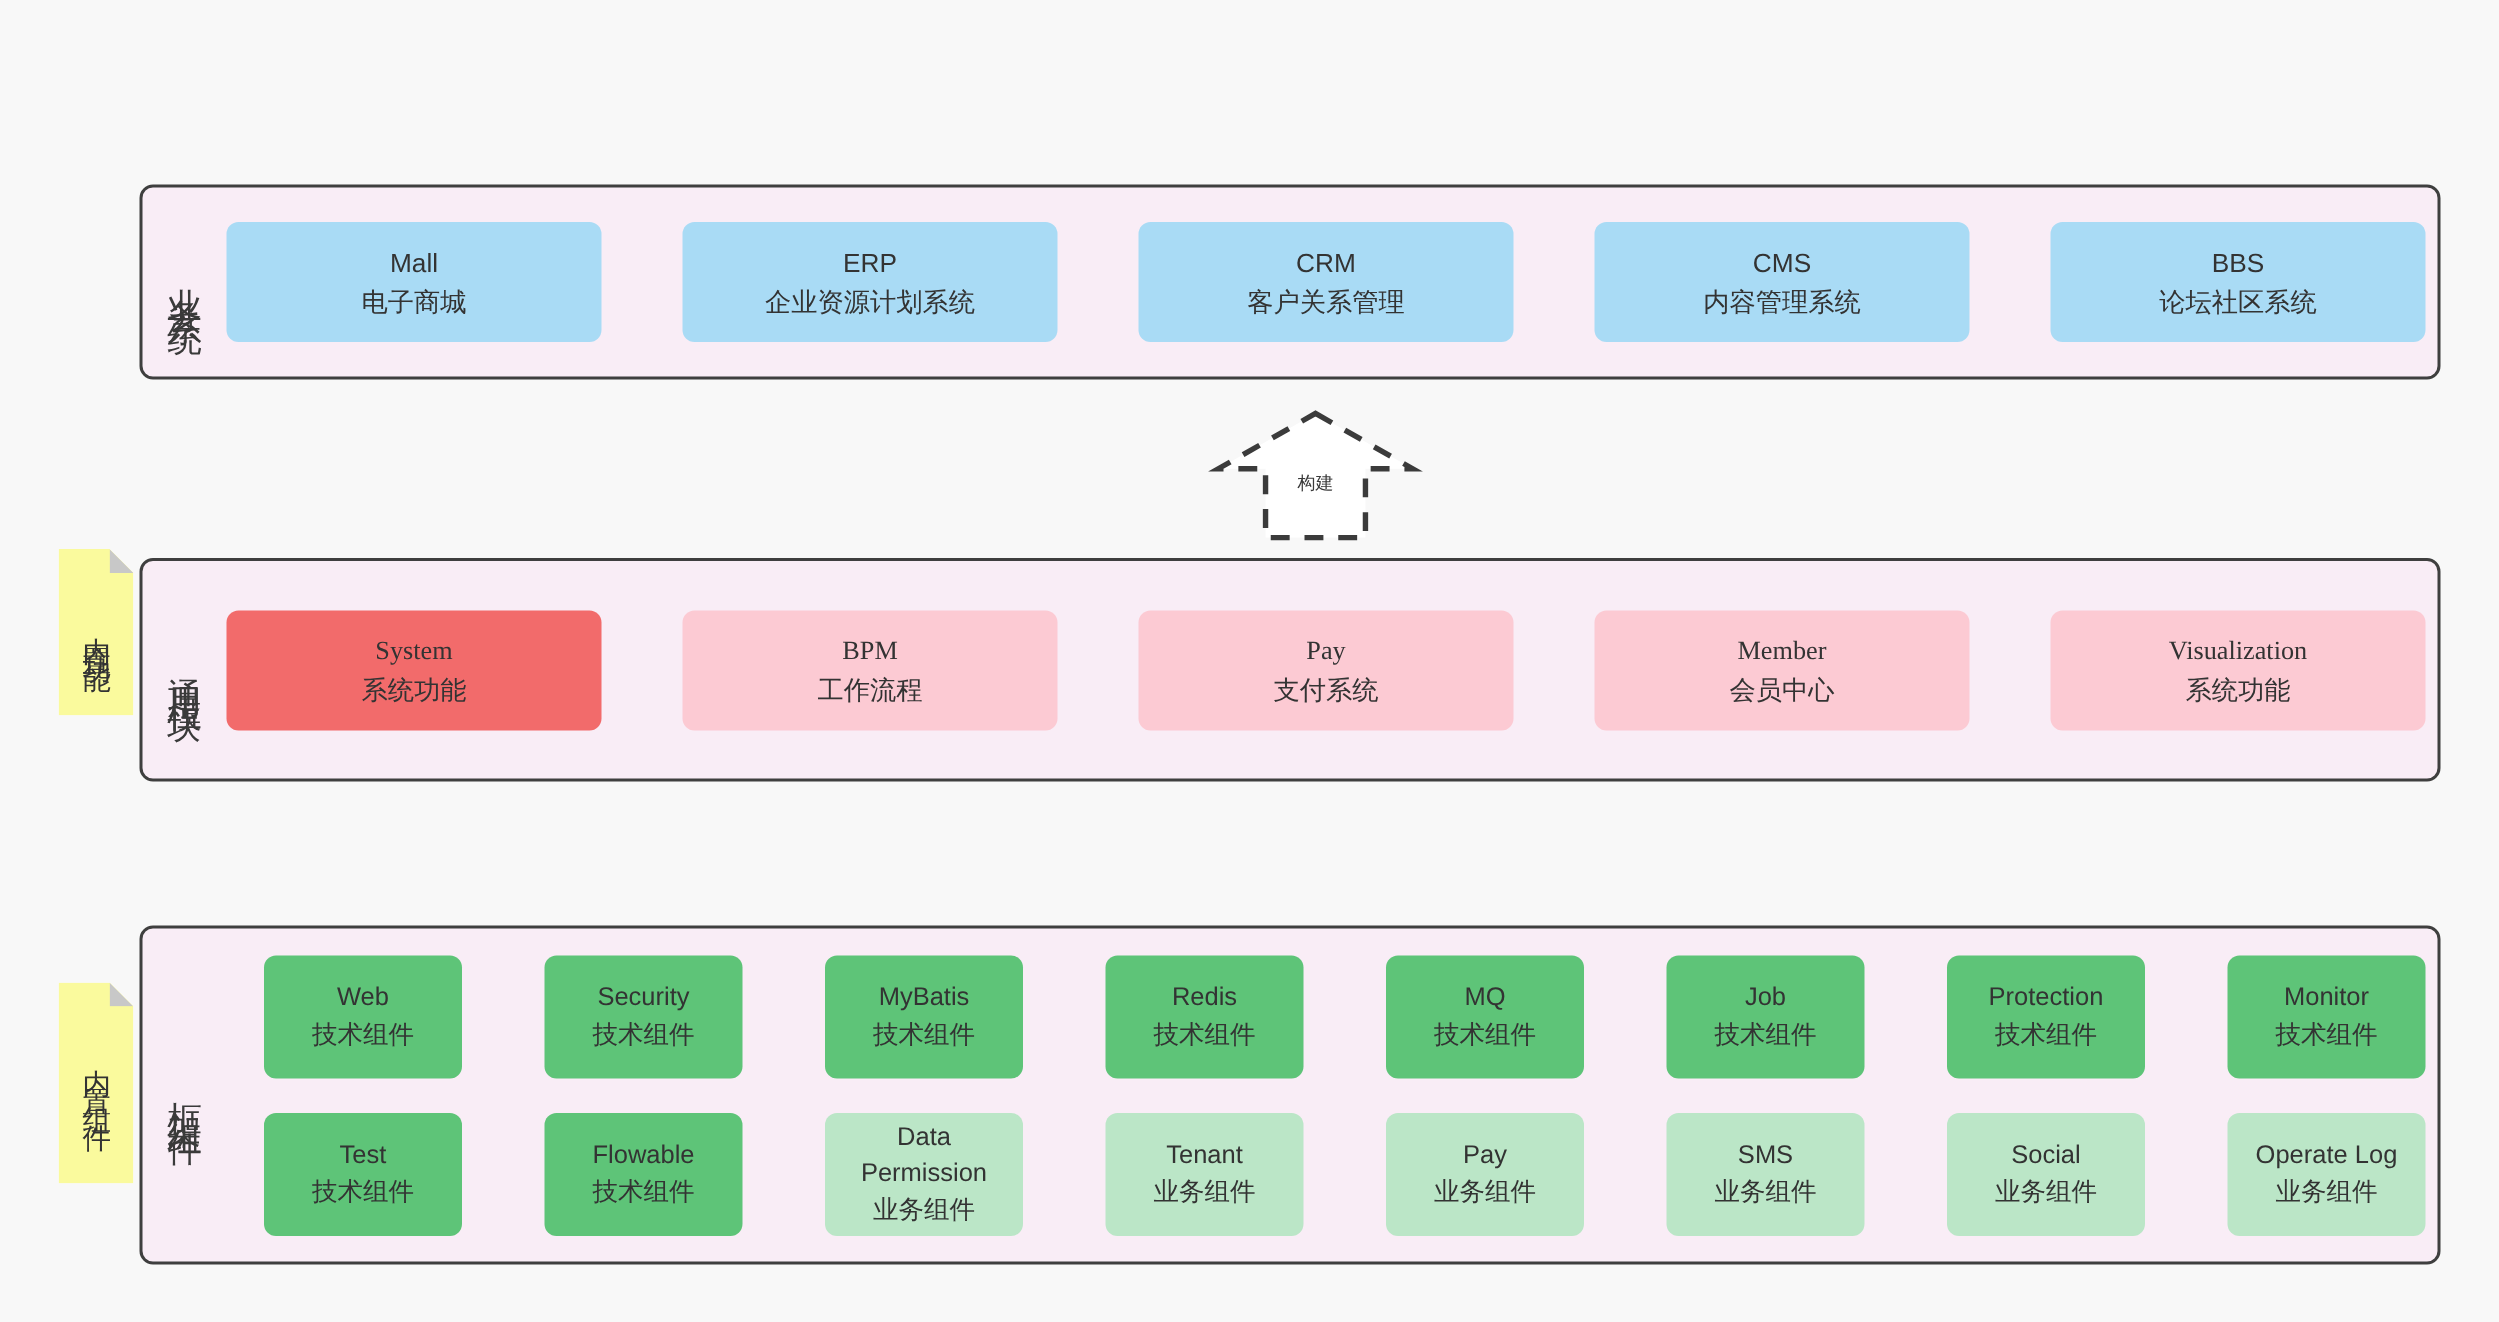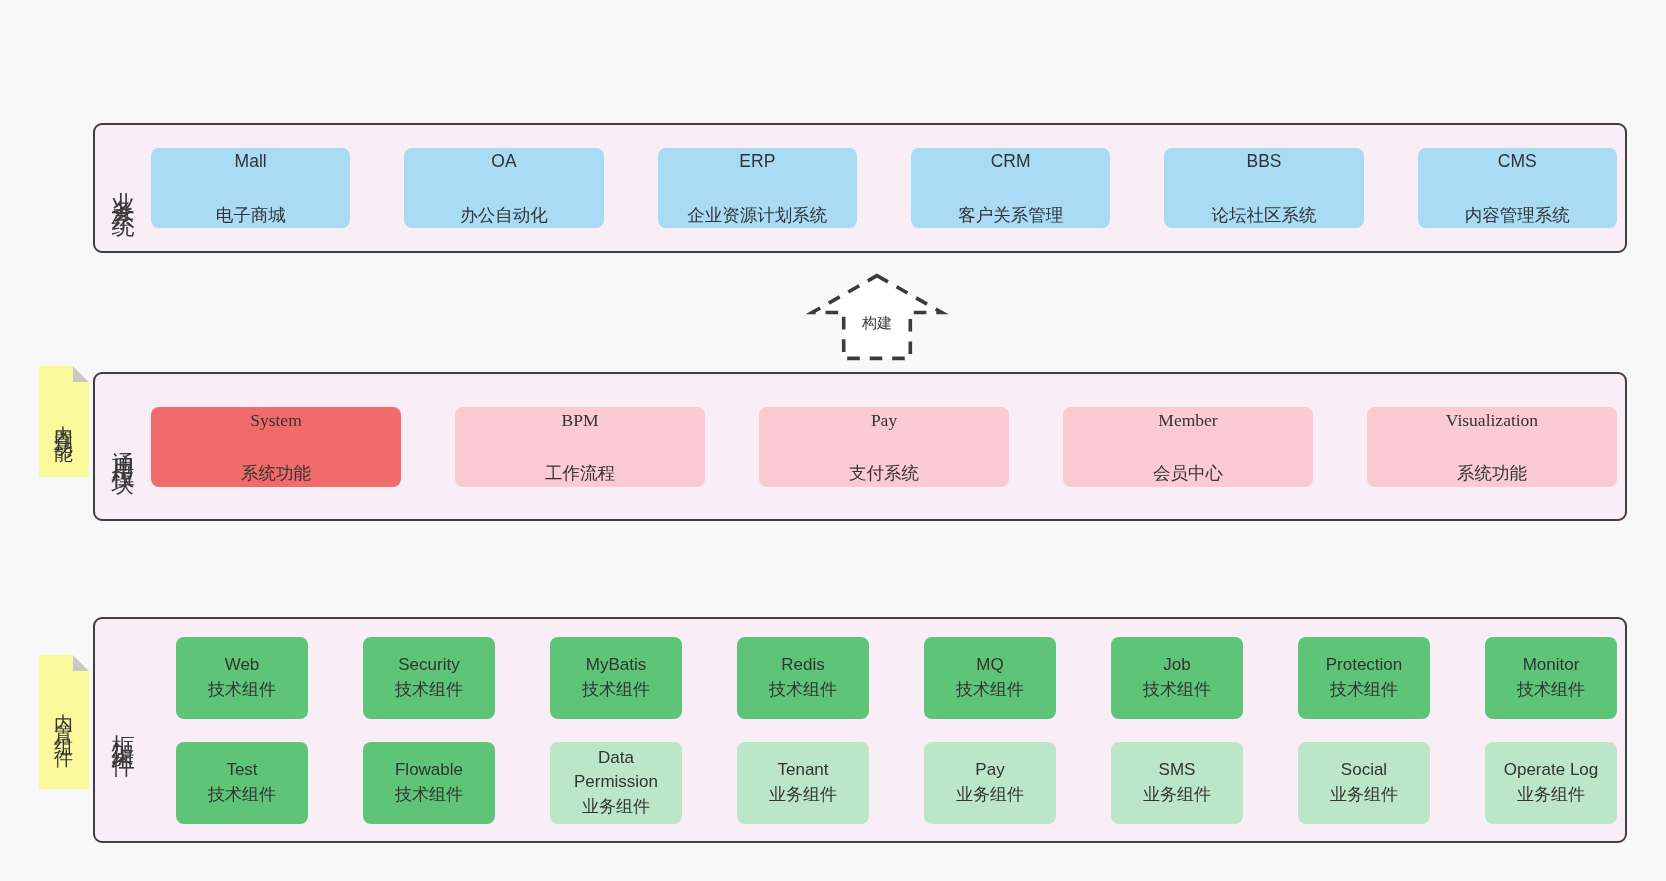--- a/index.html
+++ b/index.html
@@ -45,21 +45,21 @@
     gap: 54px;
     padding-right: 8px;
   }
   .box {
     flex: 1;
     height: 80px;
     border-radius: 8px;
     display: flex;
     flex-direction: column;
     align-items: center;
-    justify-content: space-between;
+    justify-content: center;
     text-align: center;
     font-size: 17.5px;
     line-height: 1.5;
   }
   .blue  { background: #a9dbf5; }
   .red   { background: #f26b6b; }
   .pink  { background: #fccad3; }
   .green { background: #5ec478; }
   .light-green { background: #bbe6c7; }
 
@@ -117,21 +117,21 @@
     position: absolute;
     width: 146px;
     height: 90px;
   }
   .arrow svg { display: block; width: 100%; height: 100%; }
   .arrow-label {
     position: absolute;
     left: 50%;
     top: 47%;
     transform: translateX(-50%);
-    font-size: 15px;
+    font-size: 12px;
     color: #3a3a3a;
     background: #ffffff;
     padding: 0 1px;
     white-space: nowrap;
     font-family: Liberation Mono, monospace;
   }
 </style>
 </head>
 <body>
 
@@ -140,38 +140,34 @@
   <div class="band" style="top:123px; height:130px;">
     <div class="band-label">
       <span class="v-text">业务系统</span>
     </div>
     <div class="band-row">
       <div class="box blue">
         <div class="box-name">Mall</div>
         <div class="box-sub">电子商城</div>
       </div>
       <div class="box blue">
-        <div class="box-name">OA</div>
-        <div class="box-sub">办公自动化</div>
-      </div>
-      <div class="box blue">
         <div class="box-name">ERP</div>
         <div class="box-sub">企业资源计划系统</div>
       </div>
       <div class="box blue">
         <div class="box-name">CRM</div>
         <div class="box-sub">客户关系管理</div>
       </div>
       <div class="box blue">
+        <div class="box-name">CMS</div>
+        <div class="box-sub">内容管理系统</div>
+      </div>
+      <div class="box blue">
         <div class="box-name">BBS</div>
         <div class="box-sub">论坛社区系统</div>
-      </div>
-      <div class="box blue">
-        <div class="box-name">CMS</div>
-        <div class="box-sub">内容管理系统</div>
       </div>
     </div>
   </div>
 
   <div class="arrow" style="left:804px; top:272px;">
     <svg viewBox="0 0 150 100">
       <polygon points="75,4 147,45 112,45 112,96 38,96 38,45 3,45" fill="#ffffff" stroke="#3b3b3b" stroke-width="4" stroke-dasharray="14 11"></polygon>
     </svg>
     <div class="arrow-label">构建</div>
   </div>

